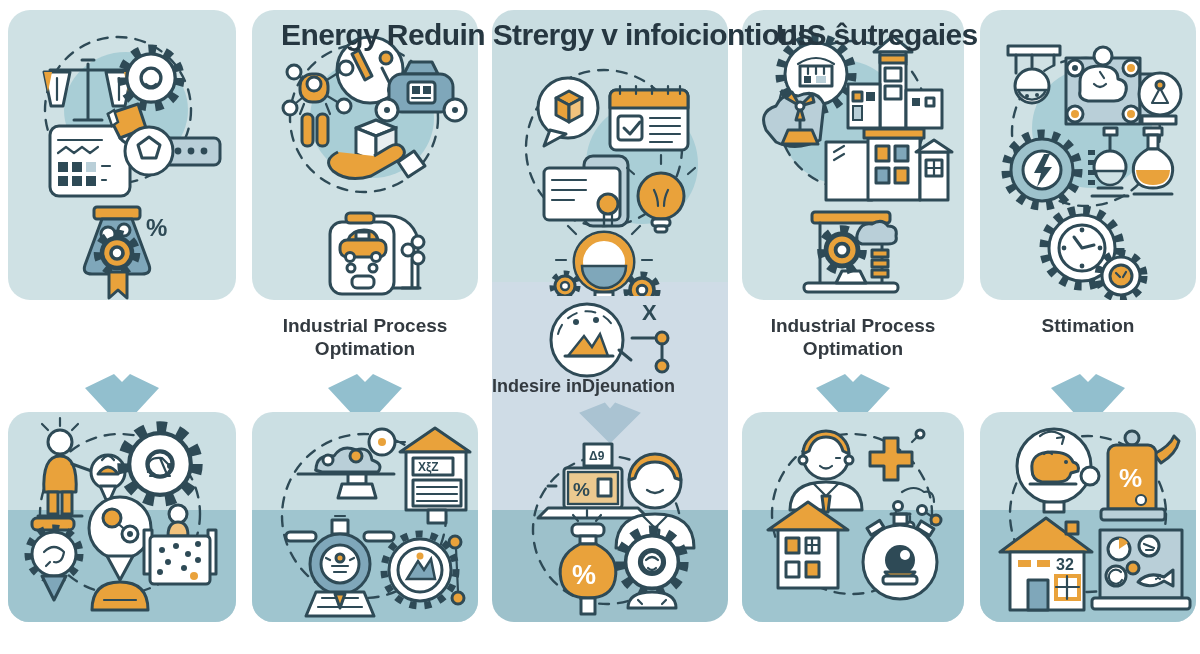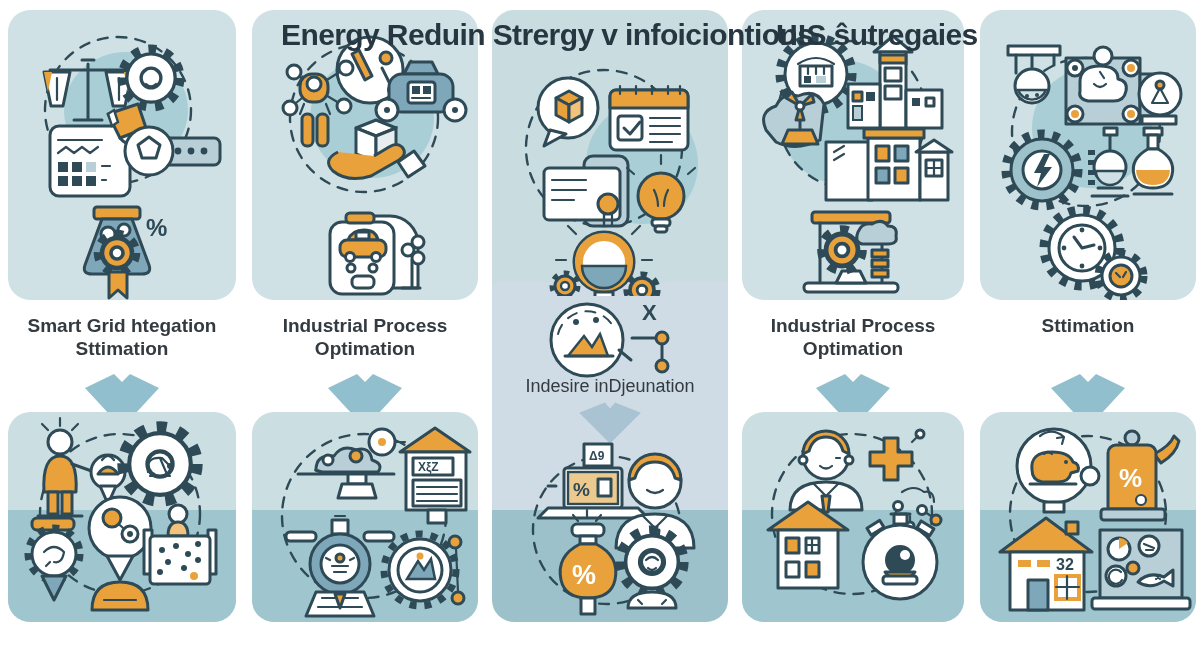--- a/index.html
+++ b/index.html
@@ -1,36 +1,36 @@
 <!DOCTYPE html>
 <html><head>
 <meta charset="utf-8">
 <style>
   html,body{margin:0;padding:0;background:#fff;font-family:"Liberation Sans",sans-serif;}
   #stage{position:relative;width:1200px;height:654px;background:#ffffff;overflow:hidden;}
 
   .card{position:absolute;border-radius:22px;}
   .topcard{top:10px;height:290px;background:#cfe1e4;}
-  .botcard{top:412px;height:210px;background:#cbdfe3;overflow:hidden;}
+  .botcard{top:412px;height:210px;background:#cbdfe3;overflow:hidden;border-radius:21px;}
   .botcard .darkhalf{position:absolute;left:0;right:0;top:98px;bottom:0;background:#9fc5cf;}
   .midcard{position:absolute;left:492px;top:10px;width:236px;height:612px;border-radius:22px;overflow:hidden;}
   .midcard .sec-a{height:272px;background:#c9dde1;}
   .midcard .sec-b{height:228px;background:#cfdce6;}
   .midcard .sec-c{height:112px;background:#9dc1cb;}
 
   .c1{left:8px;width:228px}.c2{left:252px;width:226px}
   .c4{left:742px;width:222px}.c5{left:980px;width:216px}
 
   .title{position:absolute;top:18px;font-size:30px;font-weight:bold;color:#263741;letter-spacing:-0.6px;white-space:nowrap;}
   .t-left{left:281px;}
   .t-right{left:776px;}
 
   .label{position:absolute;top:314px;text-align:center;font-weight:bold;font-size:19px;line-height:1.22;color:#333a40;}
   .label span{display:block;}
-  .midlabel{position:absolute;left:0;width:100%;top:366px;text-align:center;font-weight:normal;font-size:18px;color:#333a40;}
+  .midlabel{position:absolute;left:0;width:100%;top:366px;text-align:left;font-weight:bold;font-size:18px;color:#333a40;}
 
   .arrow{position:absolute;top:372px;width:84px;height:58px;}
   .arrow polygon{fill:#92bfce;}
   .midarrow{position:absolute;left:82px;top:390px;width:72px;height:46px;}
   .midarrow polygon{fill:#aac3d2;}
 
   .iconsvg{position:absolute;left:0;top:0;width:100%;height:100%;}
   .abs{position:absolute;}
 
   
@@ -408,24 +408,20 @@
         <circle cx="141" cy="266" r="19" class="fw"></circle>
         <circle cx="141" cy="266" r="11" class="fo"></circle>
         <path class="o2" d="M136,263 l4,4 M146,262 l-3,5"></path>
       </g>
     </svg>
   </div>
 
   <div class="title t-left">Energy Reduin Strergy v infoiciontions</div>
   <div class="title t-right">U!S ŝutregaies</div>
 
-  <div class="label c1">
-    <span>Smart Grid htegation</span>
-    <span>Sttimation</span>
-  </div>
   <div class="label c2">
     <span>Industrial Process</span>
     <span>Optimation</span>
   </div>
   <div class="label c4">
     <span>Industrial Process</span>
     <span>Optimation</span>
   </div>
   <div class="label c5">
     <span>Sttimation</span>

